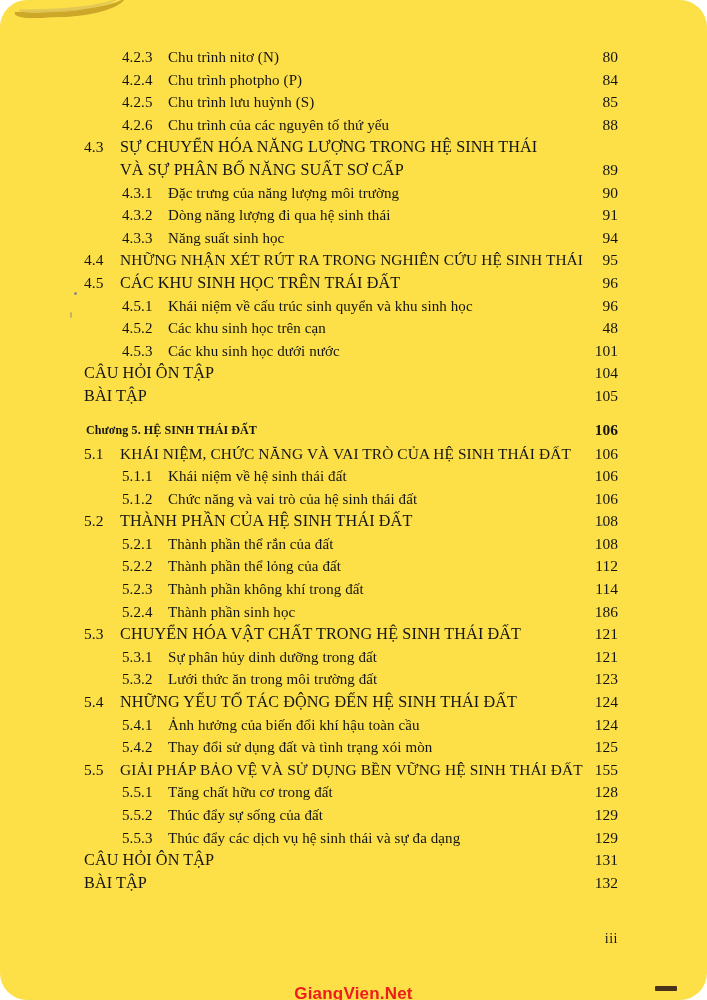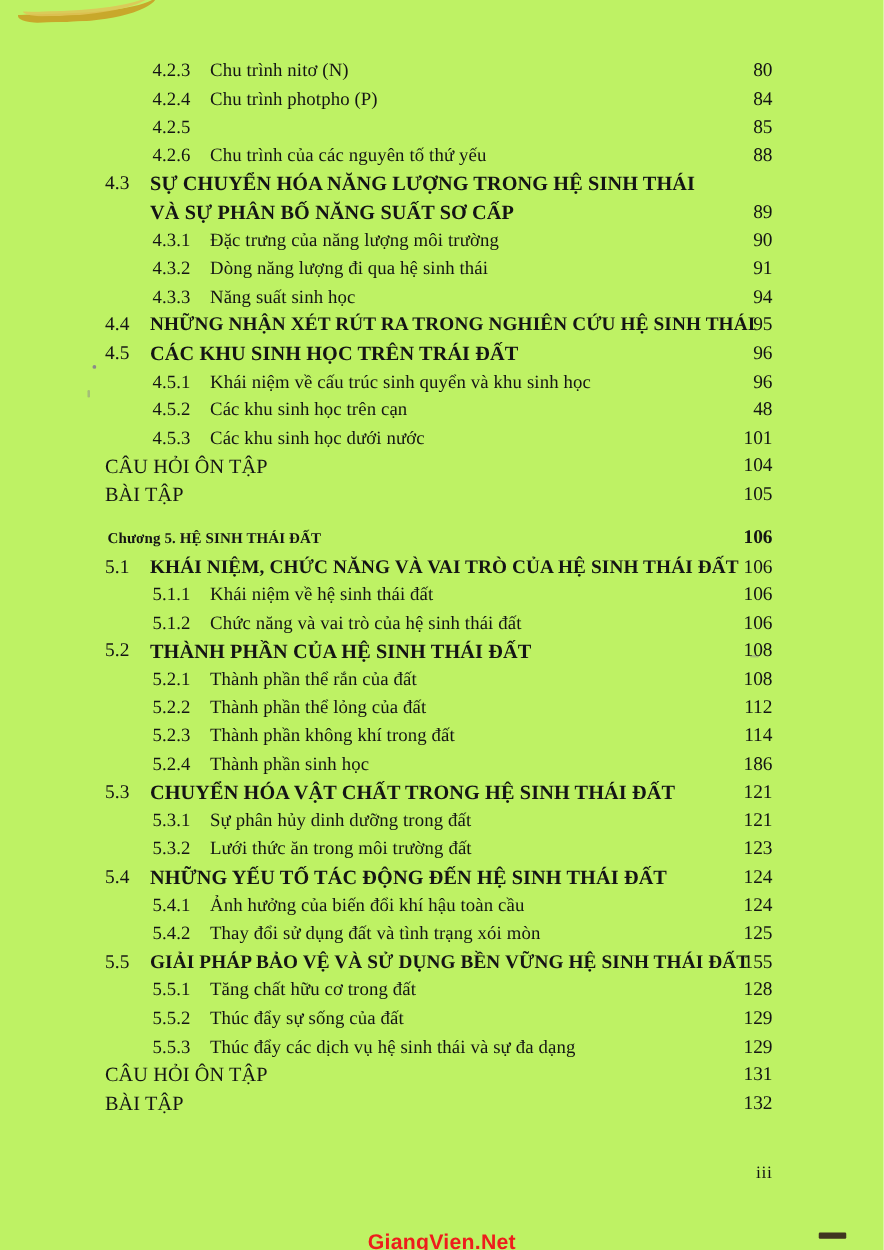--- a/index.html
+++ b/index.html
@@ -4,24 +4,25 @@
 <style>
   html, body {
     margin: 0;
     padding: 0;
     background: #ffffff;
   }
   .page {
     position: relative;
     width: 707px;
     height: 1000px;
-    background: #bef264;
+    background: #fde047;
     overflow: hidden;
     font-family: "Liberation Serif", "DejaVu Serif", serif;
     color: #141414;
+    border-radius: 27px;
   }
 
   
   .gold-arc {
     position: absolute;
     left: 14px;
     top: -16px;
     width: 112px;
     height: 26px;
     border-bottom: 7px solid #c9a227;
@@ -85,21 +86,21 @@
   .pg {
     position: absolute;
     right: 89px;
     font-size: 15.5px;
     text-align: right;
     width: 40px;
   }
 
   
   .lv2 .num { left: 84px; }
-  .lv2 .ttl { left: 120px; font-size: 16.2px; font-weight: bold; }
+  .lv2 .ttl { left: 120px; font-size: 16.2px; }
 
   
   .lv3 .num { left: 122px; font-size: 15px; }
   .lv3 .ttl { left: 168px; font-size: 15px; }
 
   
   .plain .ttl { left: 84px; font-size: 16.2px; }
 
   
   .chap { height: 26px; line-height: 26px; }
@@ -157,20 +158,21 @@
         <span class="ttl">Chu trình nitơ (N)</span>
         <span class="pg">80</span>
       </div>
       <div class="row lv3">
         <span class="num">4.2.4</span>
         <span class="ttl">Chu trình photpho (P)</span>
         <span class="pg">84</span>
       </div>
       <div class="row lv3">
         <span class="num">4.2.5</span>
+        <span class="ttl">Chu trình lưu huỳnh (S)</span>
         <span class="pg">85</span>
       </div>
       <div class="row lv3">
         <span class="num">4.2.6</span>
         <span class="ttl">Chu trình của các nguyên tố thứ yếu</span>
         <span class="pg">88</span>
       </div>
       <div class="row lv2">
         <span class="num">4.3</span>
         <span class="ttl">SỰ CHUYỂN HÓA NĂNG LƯỢNG TRONG HỆ SINH THÁI</span>

